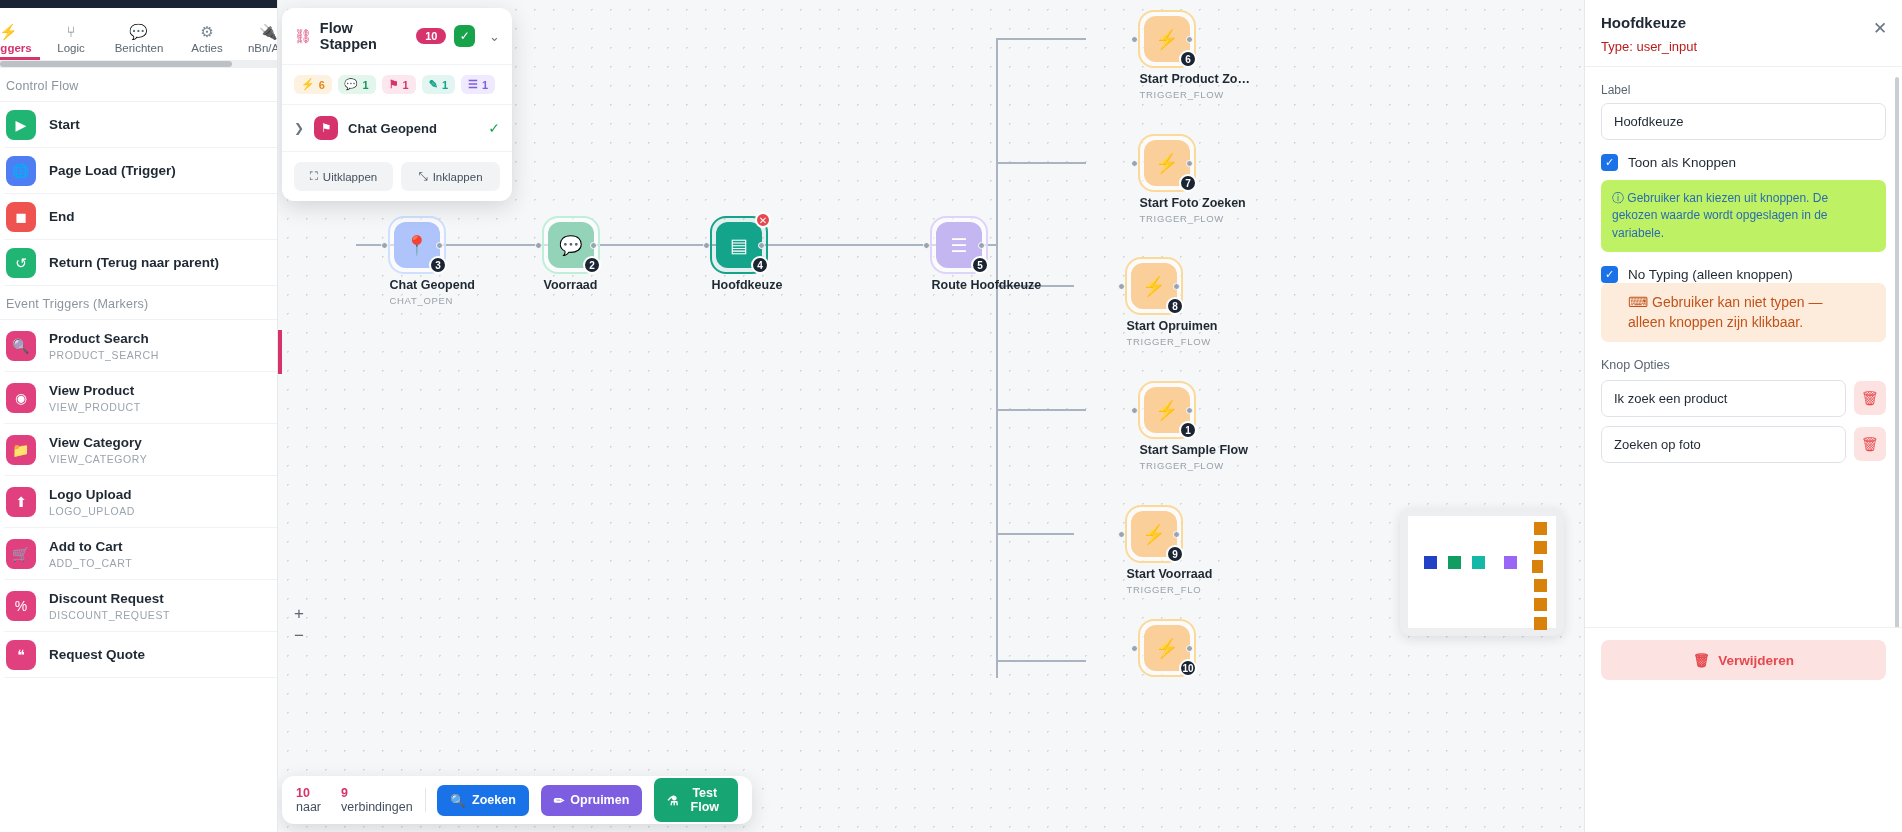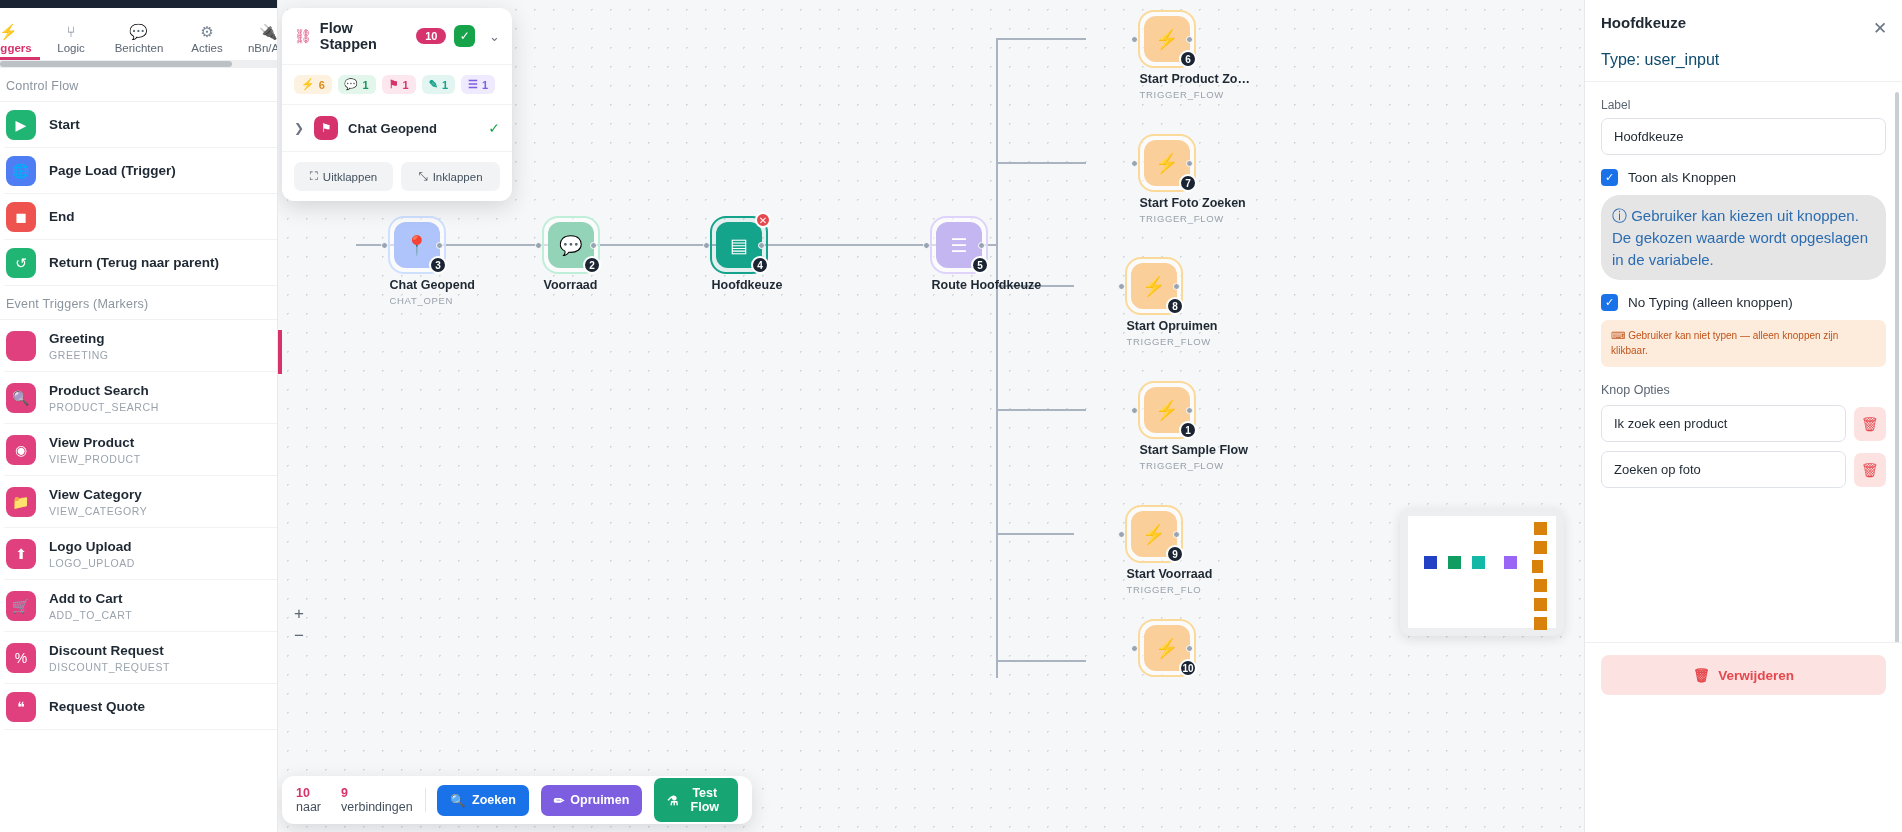--- a/index.html
+++ b/index.html
@@ -186,21 +186,21 @@
     display:flex;align-items:center;gap:6px;
   }
 
   
   .rpanel {
     position:absolute; right:0; top:0; width:318px; height:832px;
     background:#fff; border-left:1px solid #e6e8eb; display:flex; flex-direction:column;
   }
   .rp-head { padding: 14px 16px 12px; border-bottom:1px solid #edeff1; position:relative; }
   .rp-title { font-size:15px; font-weight:700; color:#1f2933; }
-  .rp-type { font-size:16px; color:#0c4a6e; margin-top:20px; }
+  .rp-type { font-size:13px; color:#b91c1c; margin-top:8px; }
   .rp-close {
     position:absolute; right:12px; top:18px; font-size:17px; color:#6b7682; cursor:pointer;
     width:20px;height:20px;display:flex;align-items:center;justify-content:center;
   }
   .rp-body { flex:1; overflow:hidden; padding: 16px 16px 0; position:relative; }
   .rp-scroll {
     position:absolute; right:3px; top:10px; width:4px; height:590px;
     background:#c9ced3; border-radius:2px;
   }
   .field-label { font-size:12px; color:#5b6672; margin-bottom:6px; }
@@ -217,26 +217,26 @@
   }
   .node-type-box b { color:#8a4b06; }
   .check-row { display:flex; align-items:center; gap:10px; margin: 14px 0 0; }
   .checkbox {
     width:17px;height:17px;border-radius:4px;background:#1a72e8;
     display:flex;align-items:center;justify-content:center;color:#fff;font-size:11px;
     cursor:pointer; flex:0 0 17px;
   }
   .check-lbl { font-size:13.5px; color:#1f2933; }
   .info-box {
-    background:#e5e5e5; border-radius:19px; padding: 10px 11px; margin-top: 9px;
-    font-size:15px; color:#2b6cb0; line-height:1.45;
+    background:#bef264; border-radius:7px; padding: 10px 11px; margin-top: 9px;
+    font-size:12px; color:#2b6cb0; line-height:1.45;
   }
   .warn-box {
-    background:#fdecdc; border-radius:7px; padding: 9px 10px; margin-top: 9px;
-    font-size:10px; color:#c0531a; line-height:1.45;
+    background:#fdecdc; border-radius:7px; padding: 9px 27px; 
+    font-size:14px; color:#c0531a; line-height:1.45;
   }
   .opts-title { font-size:12.5px; color:#5b6672; margin: 16px 0 8px; }
   .opt-row { display:flex; gap:8px; margin-bottom: 9px; align-items:center; }
   .opt-row .field-input { flex:1; }
   .del-btn {
     width:32px;height:34px;border-radius:7px;background:#fde2e2;border:none;
     color:#e5484d;font-size:14px;cursor:pointer;
     display:flex;align-items:center;justify-content:center; flex:0 0 32px;
   }
   .rp-foot { padding: 12px 16px 14px; border-top:1px solid #edeff1; background:#fff; }
@@ -304,27 +304,20 @@
             <div class="si-name">End</div>
           </div>
         </div>
         <div class="side-item">
           <div class="si-icon" style="background: rgb(33, 181, 115);">↺</div>
           <div class="si-text">
             <div class="si-name">Return (Terug naar parent)</div>
           </div>
         </div>
         <div class="side-section-title" style="margin-left: -8px;">Event Triggers (Markers)</div>
-        <div class="side-item tall">
-          <div class="si-icon" style="background: rgb(224, 65, 126);"></div>
-          <div class="si-text">
-            <div class="si-name">Greeting</div>
-            <div class="si-code">GREETING</div>
-          </div>
-        </div>
         <div class="side-item tall">
           <div class="si-icon" style="background: rgb(224, 65, 126);">🔍</div>
           <div class="si-text">
             <div class="si-name">Product Search</div>
             <div class="si-code">PRODUCT_SEARCH</div>
           </div>
         </div>
         <div class="side-item tall">
           <div class="si-icon" style="background: rgb(224, 65, 126);">◉</div>
           <div class="si-text">

